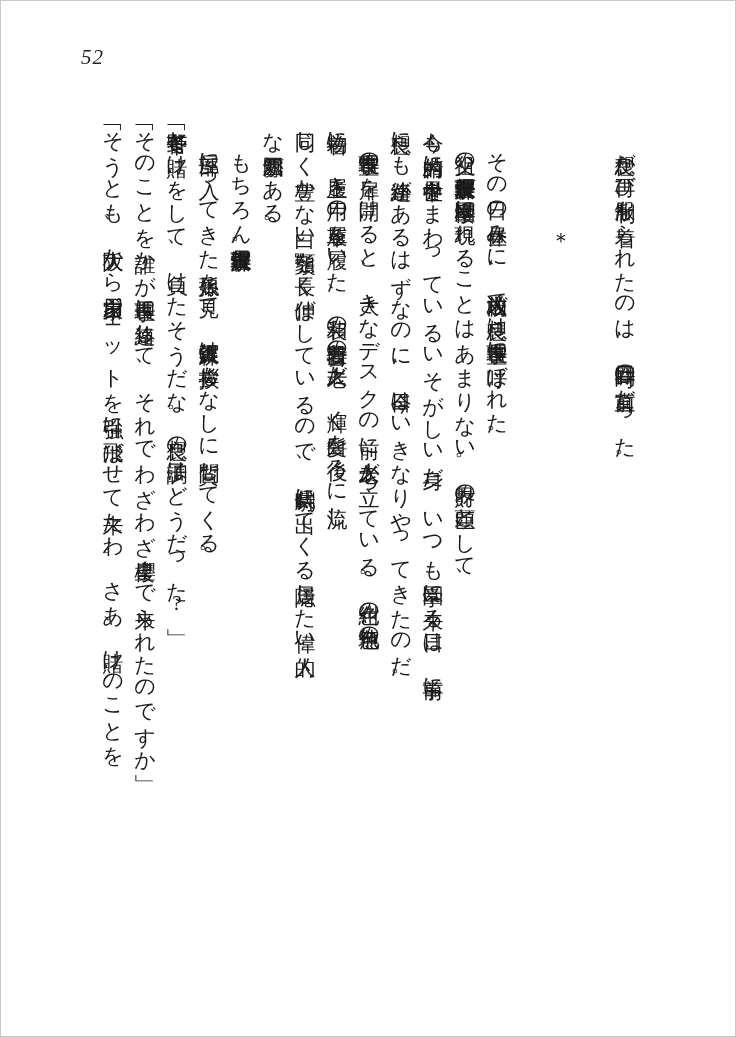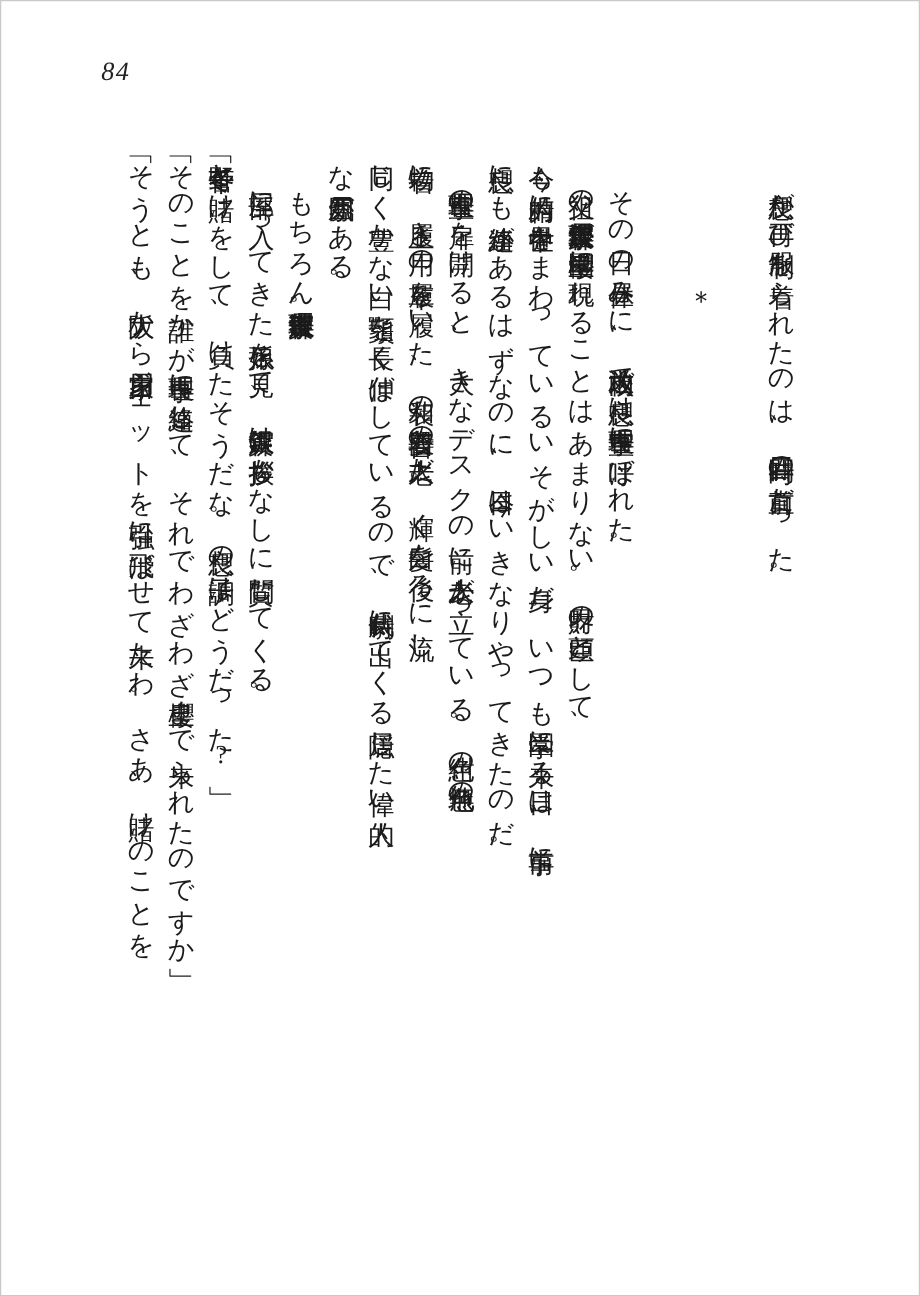--- a/index.html
+++ b/index.html
@@ -48,21 +48,21 @@
   .sep {
     text-indent: 100px;
     font-size: 22px;
   }
 </style>
 </head>
 <body>
 
 <div class="page">
 
-  <div class="page-number">84</div>
+  <div class="page-number">52</div>
 
   <div class="text-block">
     <div class="line">　想良が再び制服を着られたのは、二時間目の直前だった。</div>
     <div class="line"></div>
     <div class="line sep">＊</div>
     <div class="line"></div>
     <div class="line">　その日の昼休みに、校内放送で想良は理事長室に呼ばれた。</div>
     <div class="line">　祖父の森沢銀賀理事長が櫻皇学園に現れることはあまりない。財界の巨頭として、</div>
     <div class="line">今も精力的に世界中をまわっているいそがしい身だ。いつも学園に来る日は、事前に</div>
     <div class="line">想良にも連絡があるはずなのに、今日はいきなりやってきたのだ。</div>

